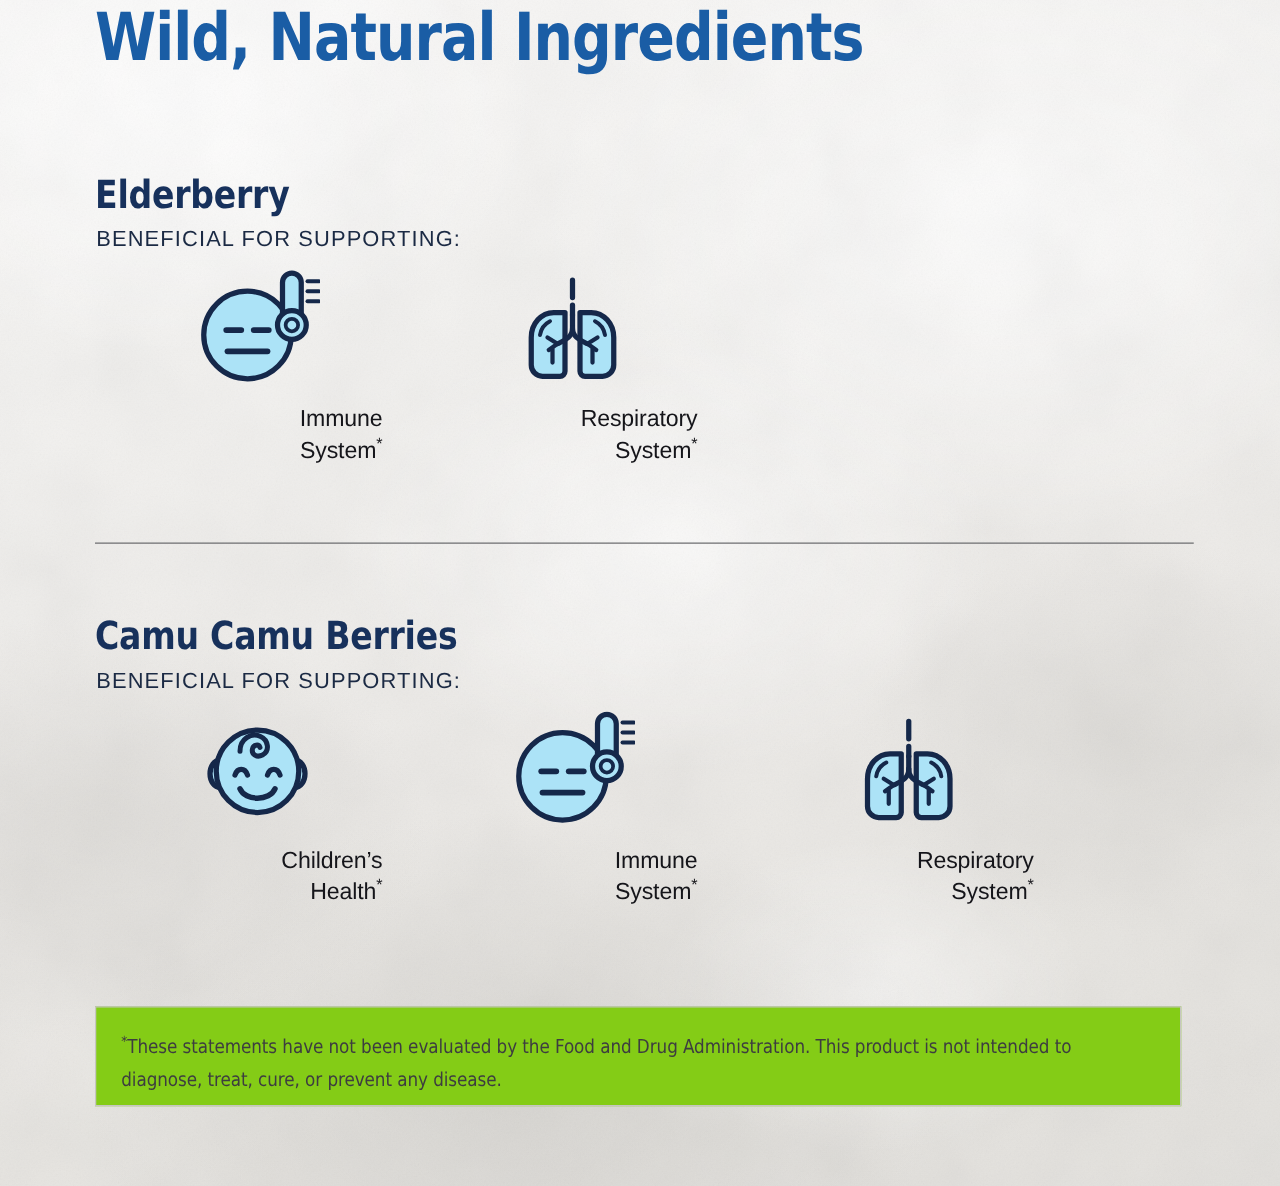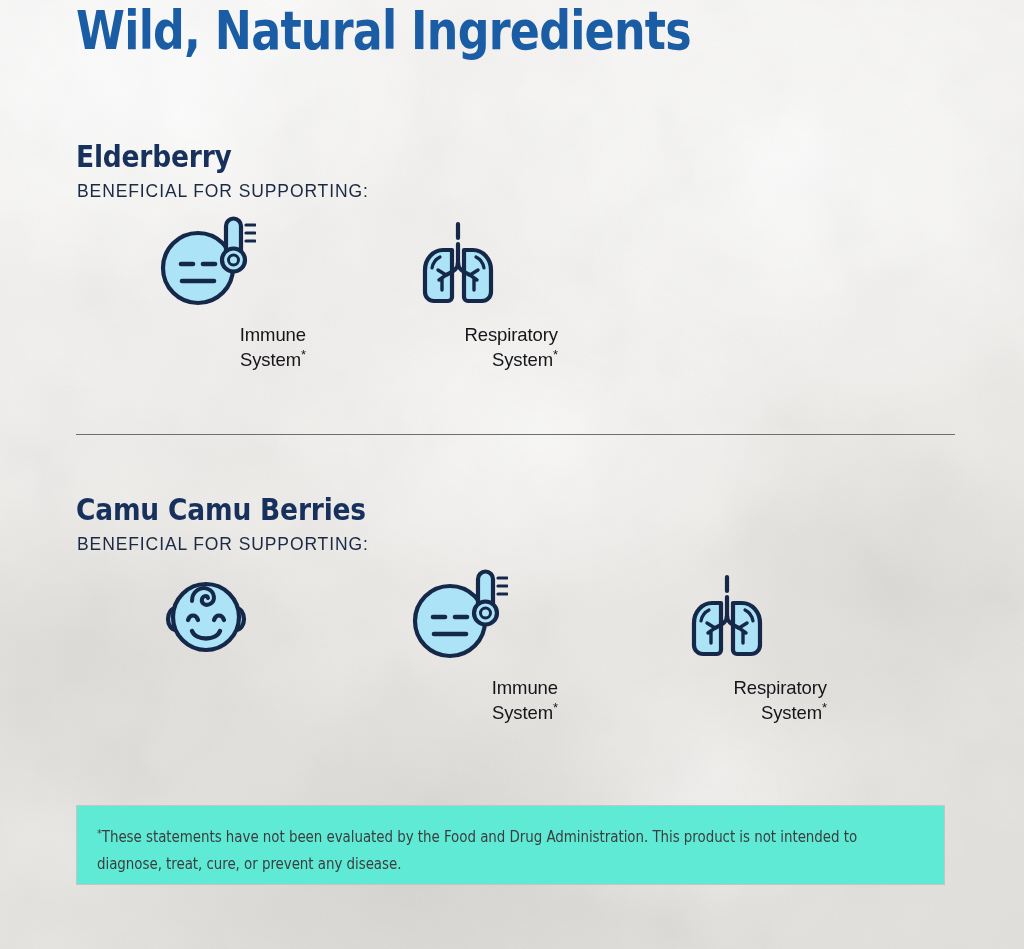--- a/index.html
+++ b/index.html
@@ -151,21 +151,21 @@
   }
 
   
   .disclaimer {
     position: absolute;
     left: 76px;
     top: 805px;
     width: 869px;
     height: 80px;
     border: 1px solid #c6c5c2;
-    background: #5eead4;
+    background: #84cc16;
     box-sizing: border-box;
     padding: 18px 24px 0 20px;
   }
   .disclaimer-text {
     font-size: 15.4px;
     line-height: 27px;
     color: #3d3d40;
     font-family: "DejaVu Sans Condensed", "Liberation Sans Narrow", "Liberation Sans", sans-serif;
     transform: scaleX(0.97);
     transform-origin: left top;
@@ -289,20 +289,22 @@
             <circle cx="50" cy="48" r="33" fill="#ace3f7" stroke="#15284a" stroke-width="4.2"></circle>
 
             <path d="M36 32 c0 -10 9 -15 16 -12 c7 3 8 12 2 15 c-5 2.5 -9 -1 -8 -5 c0.8 -3.3 5 -4 6 -1" stroke="#15284a" stroke-width="4" stroke-linecap="round" fill="none"></path>
 
             <path d="M32 51 c2 -6 8 -6 10 0" stroke="#15284a" stroke-width="4.2" stroke-linecap="round"></path>
             <path d="M58 51 c2 -6 8 -6 10 0" stroke="#15284a" stroke-width="4.2" stroke-linecap="round"></path>
 
             <path d="M36 62 c4 10 24 10 28 0" stroke="#15284a" stroke-width="4.4" stroke-linecap="round"></path>
           </svg>
         </div>
+        <div class="benefit-label"><span>Children’s
+Health</span><span class="star">*</span></div>
       </div>
 
       <div class="benefit" id="b-c-1">
         <div class="icon-wrap">
           <svg width="100" height="96" viewBox="0 0 100 96" fill="none">
             <circle cx="42" cy="52" r="35" fill="#ace3f7" stroke="#15284a" stroke-width="4.2"></circle>
             <line x1="25" y1="48" x2="37" y2="48" stroke="#15284a" stroke-width="4.6" stroke-linecap="round"></line>
             <line x1="47" y1="48" x2="59" y2="48" stroke="#15284a" stroke-width="4.6" stroke-linecap="round"></line>
             <line x1="26" y1="65" x2="58" y2="65" stroke="#15284a" stroke-width="4.6" stroke-linecap="round"></line>
             <path d="M70 10 a7.5 7.5 0 0 1 15 0 v28 a7.5 7.5 0 0 1 -15 0 z" fill="#ace3f7" stroke="#15284a" stroke-width="4.2"></path>

